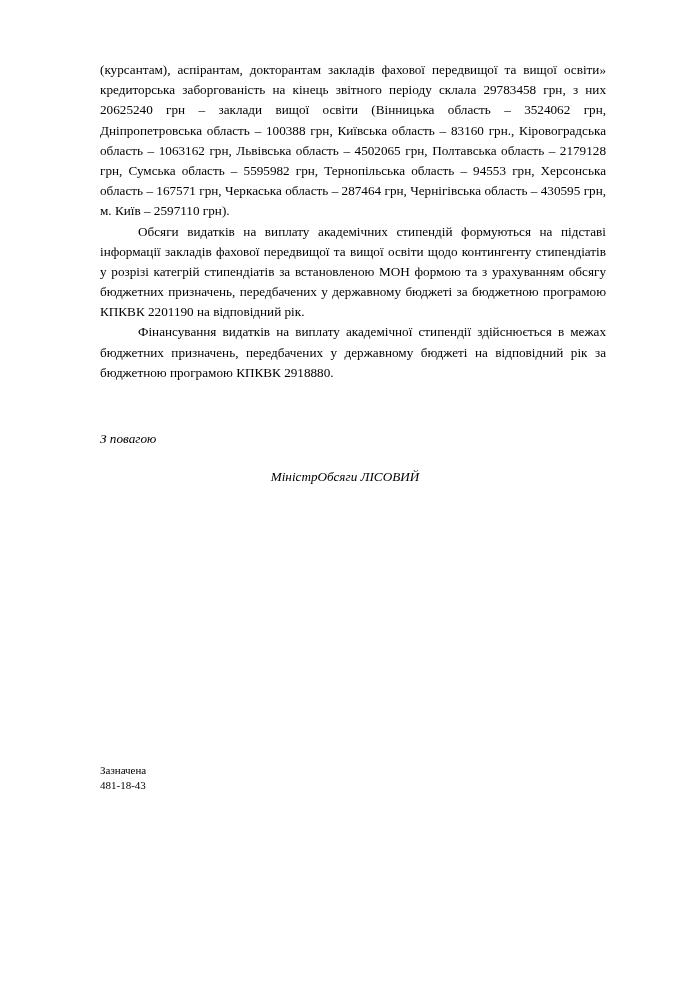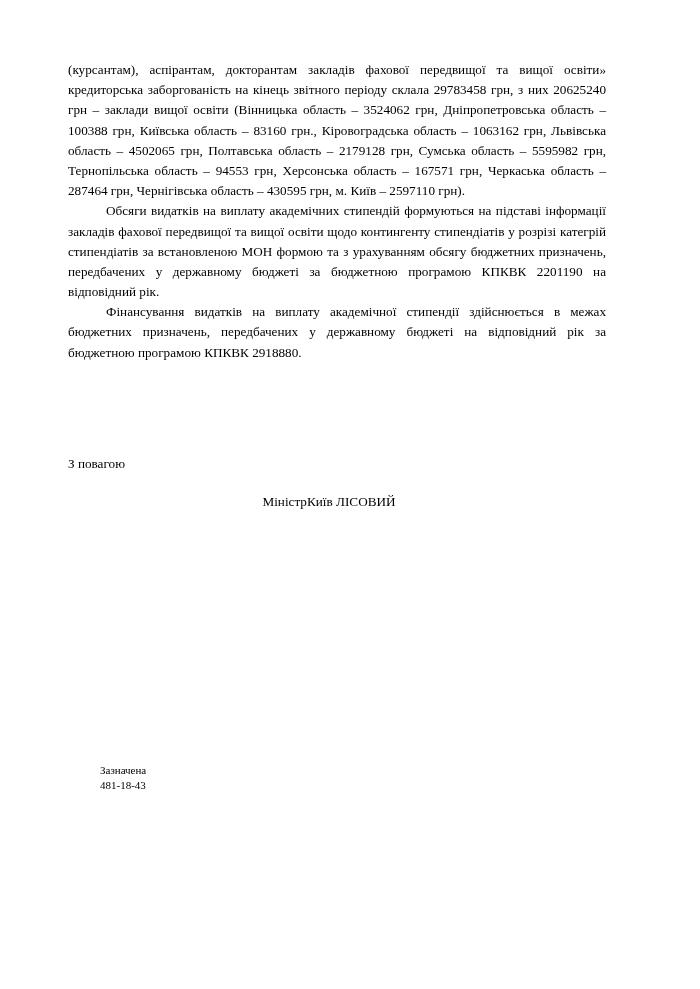--- a/index.html
+++ b/index.html
@@ -13,35 +13,36 @@
     font-family: "Liberation Serif", serif;
     color: #000000;
     position: relative;
     overflow: hidden;
   }
   .page {
     position: relative;
     width: 680px;
     height: 989px;
     box-sizing: border-box;
-    padding: 60px 74px 0 68px;
+    padding: 60px 74px 0 100px;
   }
   .body-text p {
     margin: 0;
     font-size: 13.2px;
     line-height: 1.53;
     text-align: justify;
     text-justify: inter-word;
     hyphens: none;
   }
   .indent {
     text-indent: 38px;
   }
   .sign-block {
-    margin-top: 91px;
+    margin-top: 46px;
+    font-style: italic;
   }
   .sign-line {
     font-size: 13.2px;
     line-height: 1.5;
     margin: 0;
   }
   .sign-gap {
     height: 20px;
   }
   .sign-row {
@@ -73,21 +74,21 @@
     <p>(курсантам), аспірантам, докторантам закладів фахової передвищої та вищої освіти» кредиторська заборгованість на кінець звітного періоду склала 29783458 грн, з них 20625240 грн – заклади вищої освіти (Вінницька область – 3524062 грн, Дніпропетровська область – 100388 грн, Київська область – 83160 грн., Кіровоградська область – 1063162 грн, Львівська область – 4502065 грн, Полтавська область – 2179128 грн, Сумська область – 5595982 грн, Тернопільська область – 94553 грн, Херсонська область – 167571 грн, Черкаська область – 287464 грн, Чернігівська область – 430595 грн, м. Київ – 2597110 грн).</p>
     <p class="indent">Обсяги видатків на виплату академічних стипендій формуються на підставі інформації закладів фахової передвищої та вищої освіти щодо контингенту стипендіатів у розрізі категрій стипендіатів за встановленою МОН формою та з урахуванням обсягу бюджетних призначень, передбачених у державному бюджеті за бюджетною програмою КПКВК 2201190 на відповідний рік.</p>
     <p class="indent">Фінансування видатків на виплату академічної стипендії здійснюється в межах бюджетних призначень, передбачених у державному бюджеті на відповідний рік за бюджетною програмою КПКВК 2918880.</p>
   </div>
 
   <div class="sign-block">
     <p class="sign-line">З повагою</p>
     <div class="sign-gap"></div>
     <div class="sign-row">
       <span class="left">Міністр</span>
-      <span class="right">Київ ЛІСОВИЙ</span>
+      <span class="right">Обсяги ЛІСОВИЙ</span>
     </div>
   </div>
 
   <div class="footer-block">
     <div>Зазначена</div>
     <div>481-18-43</div>
   </div>
 
 </div>
 

